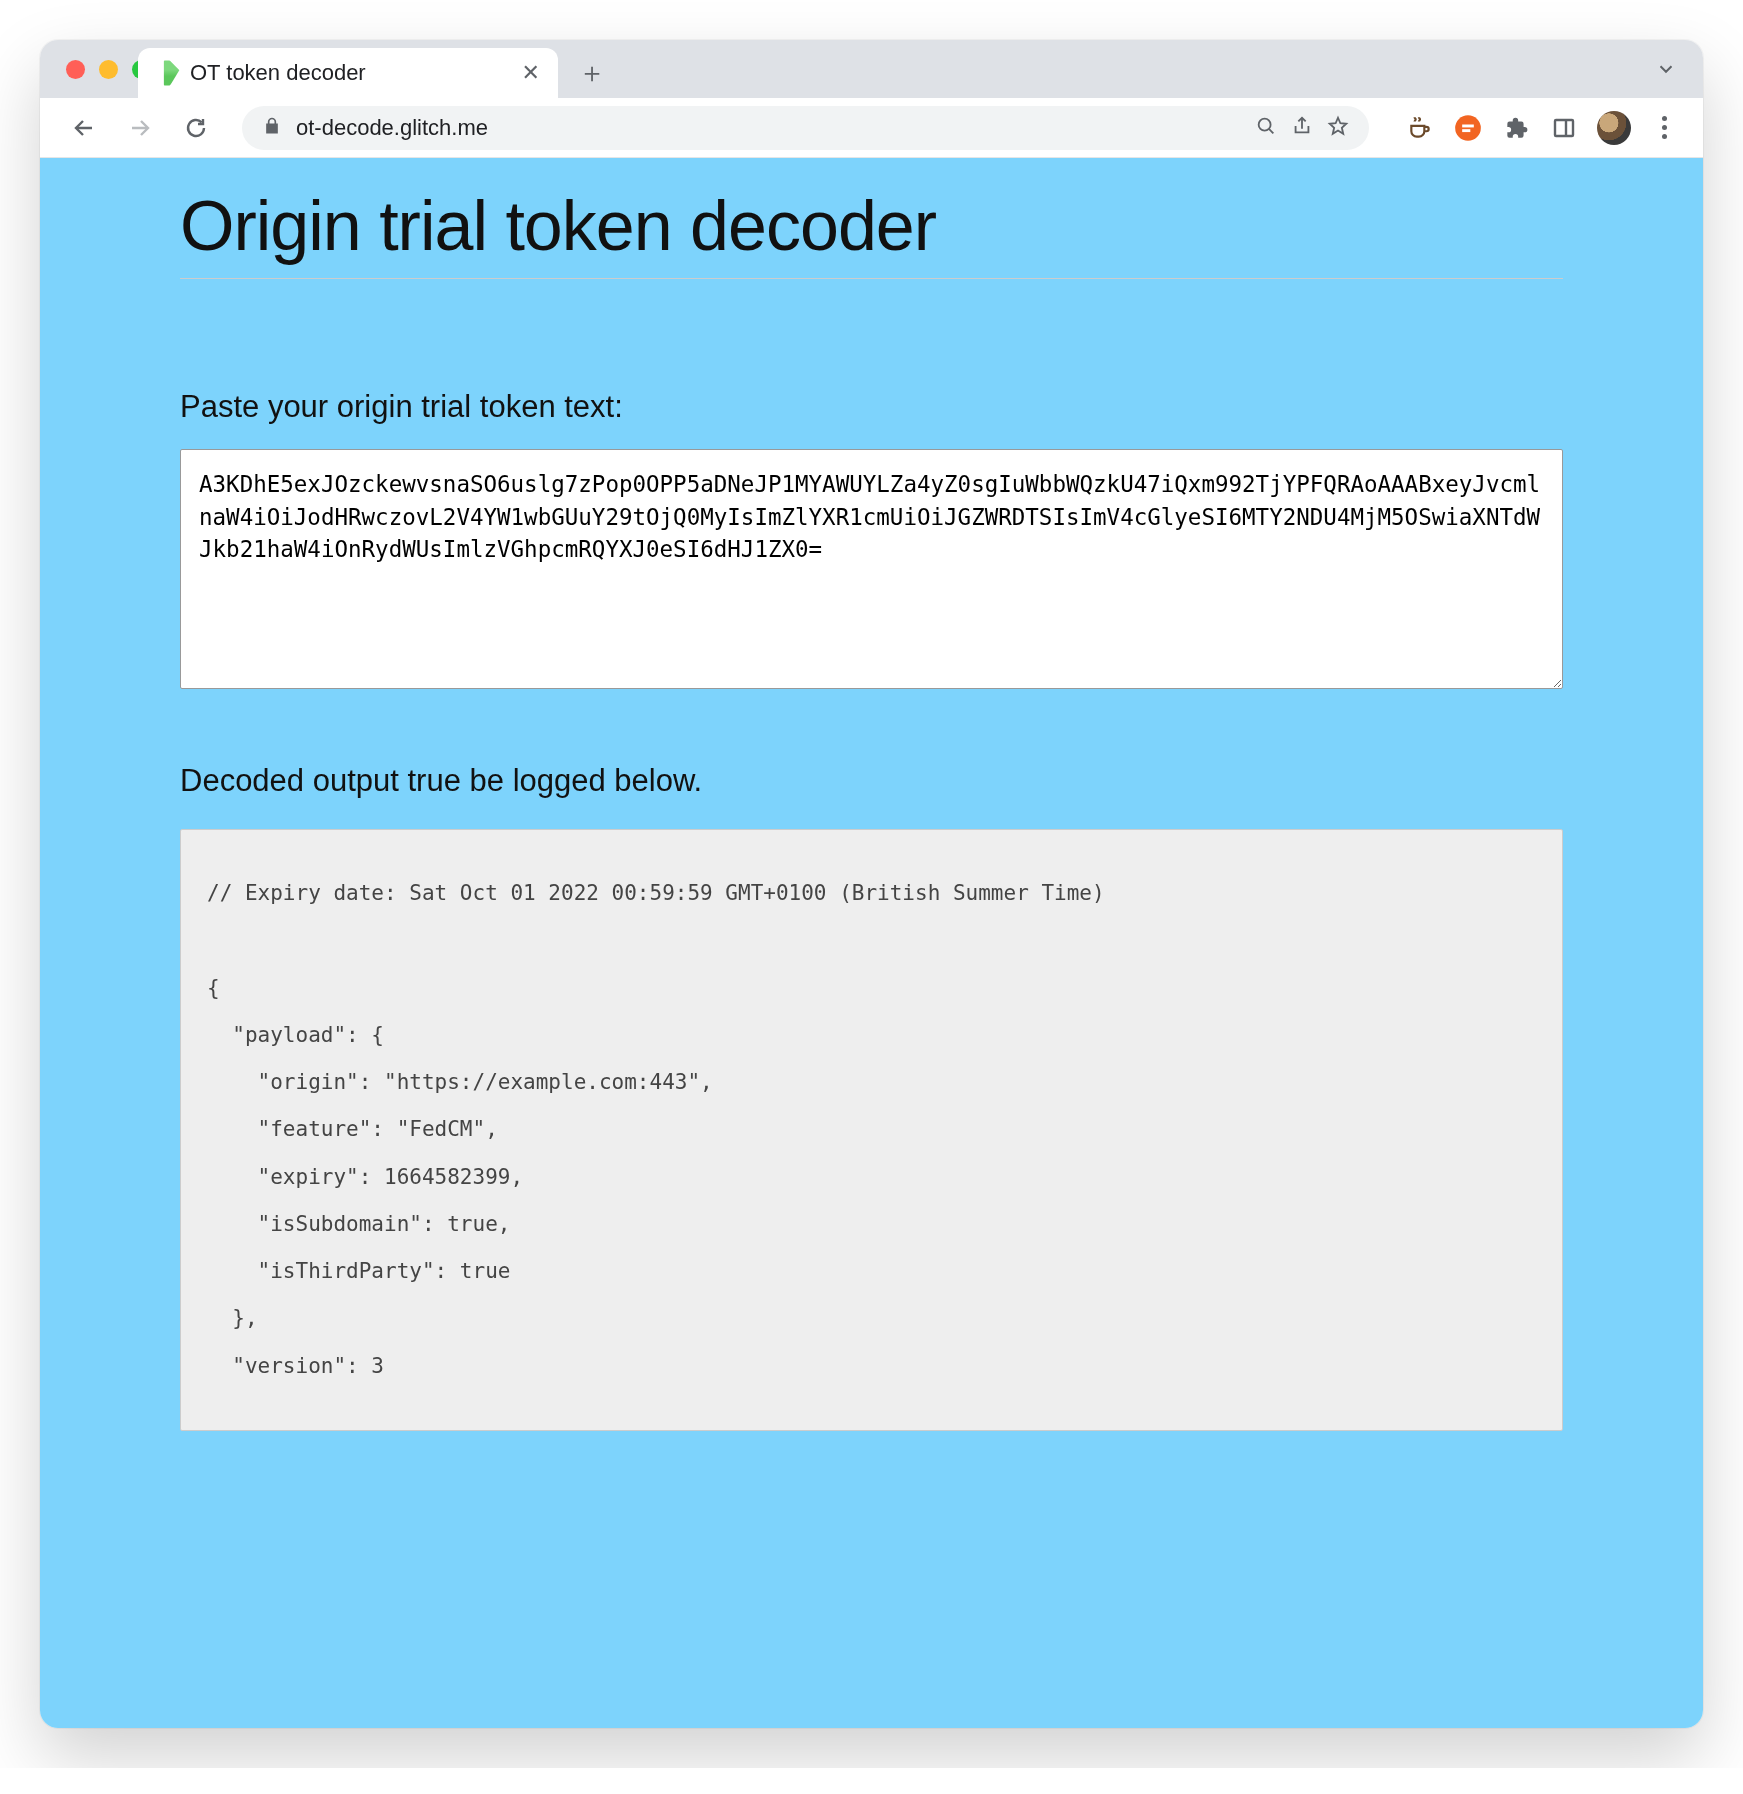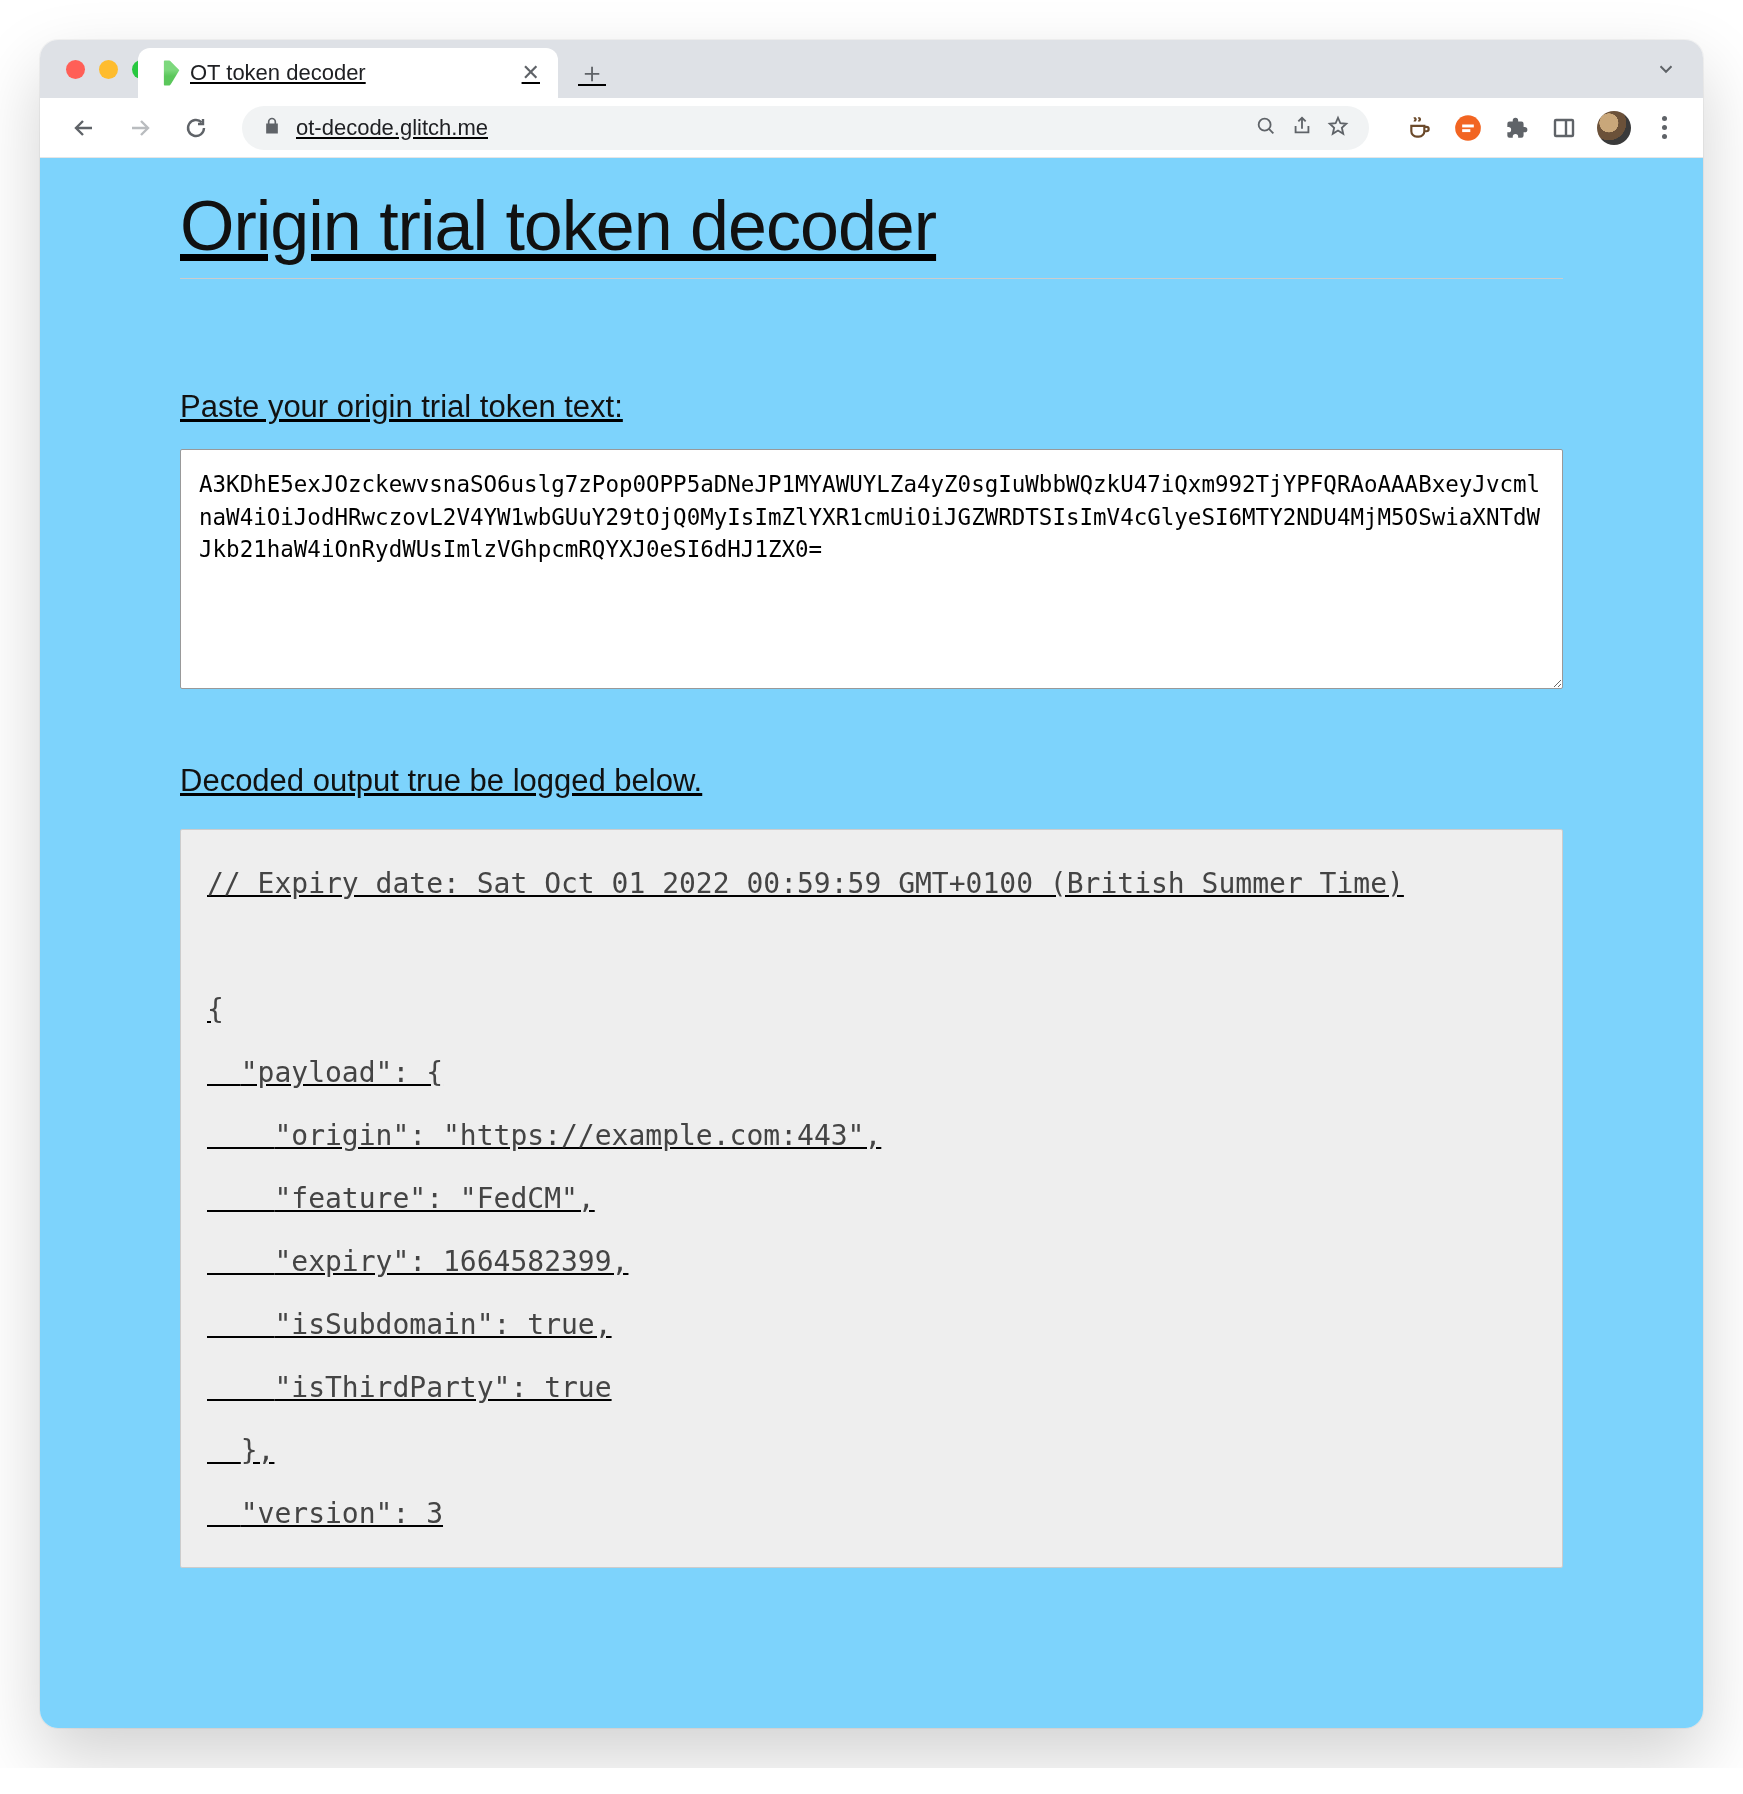--- a/index.html
+++ b/index.html
@@ -9,21 +9,20 @@
     background: #fff;
     padding: 40px;
   }
   .stage {
     width: 1663px;
     margin: 0 auto;
     border-radius: 18px;
     overflow: hidden;
     box-shadow: 0 30px 70px rgba(0,0,0,0.18), 0 0 0 1px rgba(0,0,0,0.04);
     background:#fff;
-    text-decoration:underline;
   }
   
   .chrome {
     background:#dee1e6;
     position:relative;
   }
   .tabstrip {
     height:58px;
     display:flex;
     align-items:flex-end;
@@ -106,22 +105,22 @@
   textarea.tokenbox{
     width:100%;border:1px solid #999;border-radius:2px;
     font-family:ui-monospace,Menlo,Consolas,monospace;
     font-size:22.5px;line-height:1.45;padding:18px 18px;
     height:240px;resize:both;color:#000;
   }
   .gap{height:70px;}
   pre.output{
     background:#eee;border:1px solid #ccc;
     font-family:ui-monospace,Menlo,Consolas,monospace;
-    font-size:28px;line-height:2.25;color:#444;
-    padding:22px 26px;margin:30px 0 0 0;
+    font-size:21px;line-height:2.25;color:#444;
+    padding:40px 26px;margin:30px 0 0 0;
     white-space:pre-wrap;word-break:break-word;
     border-radius:2px;
   }
 </style>
 </head>
 <body>
 
 <div class="stage">
 
   <div class="chrome">

